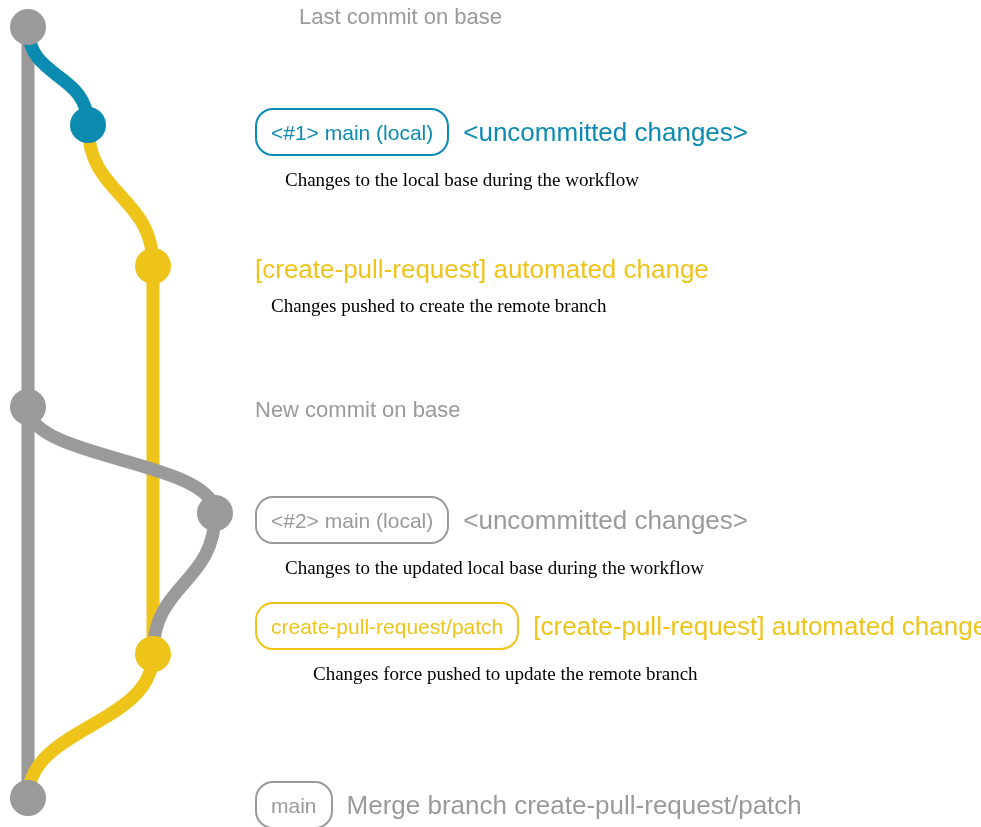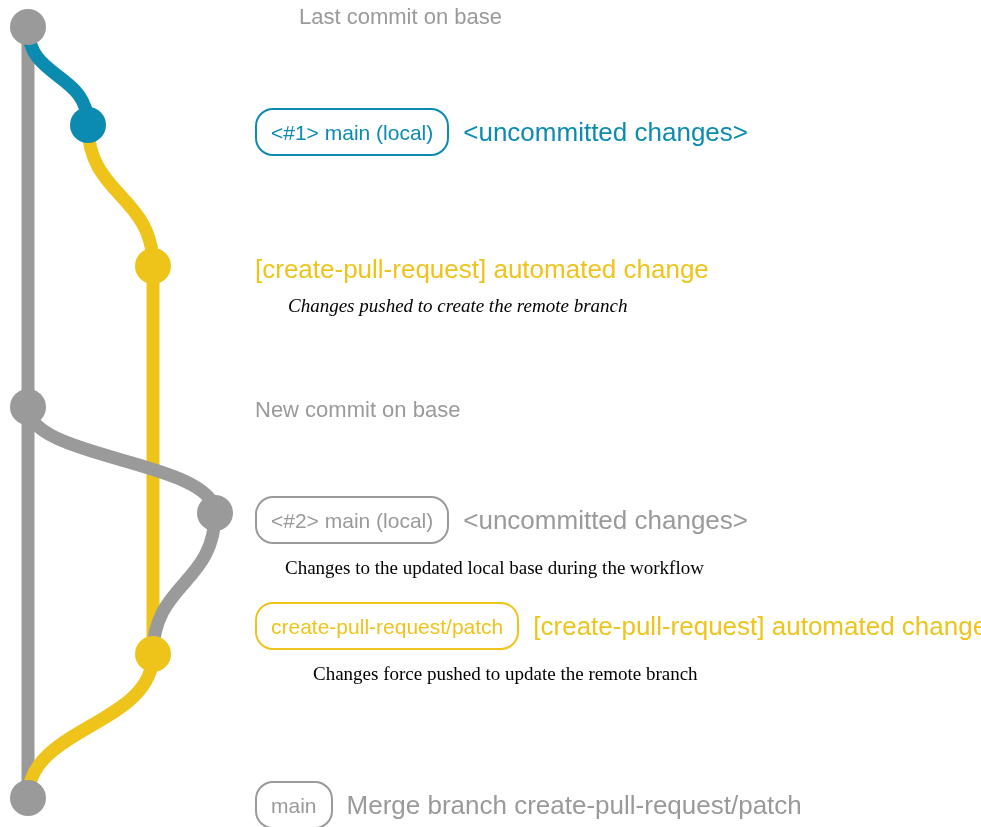--- a/index.html
+++ b/index.html
@@ -105,29 +105,30 @@
       </div>
     </div>
   </div>
 
   <div class="row" style="left:255px; top:108px;">
     <div class="block">
       <div class="line1">
         <span class="pill c-blue">&lt;#1&gt; main (local)</span>
         <span class="headline c-blue">&lt;uncommitted changes&gt;</span>
       </div>
+      <div class="line2 subtext">Changes to the local base during the workflow</div>
     </div>
   </div>
 
   <div class="row" style="left:255px; top:256px;">
     <div class="block">
       <div class="line1">
         <span class="headline c-yellow">[create-pull-request] automated change</span>
       </div>
-      <div class="line2 subtext" style="margin-left:33px;font-style:italic;">Changes pushed to create the remote branch</div>
+      <div class="line2 subtext" style="margin-left:16px;">Changes pushed to create the remote branch</div>
     </div>
   </div>
 
   <div class="row" style="left:255px; top:399px;">
     <div class="block">
       <div class="line1">
         <span class="plain-label">New commit on base</span>
       </div>
     </div>
   </div>

